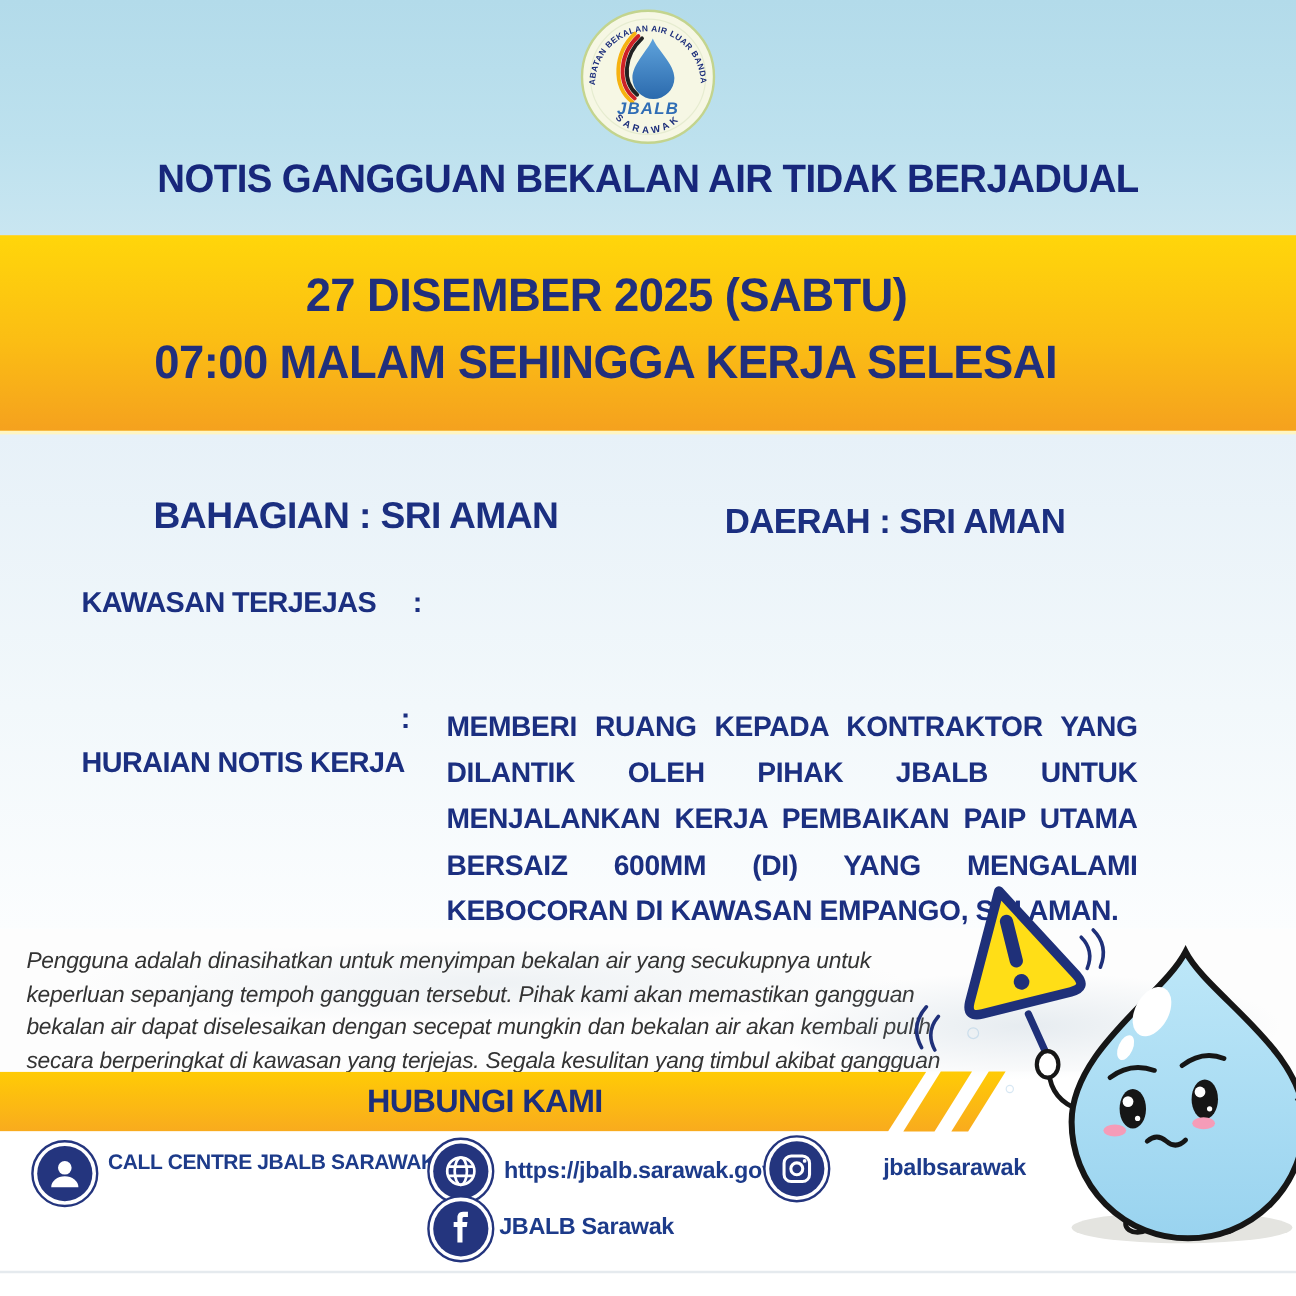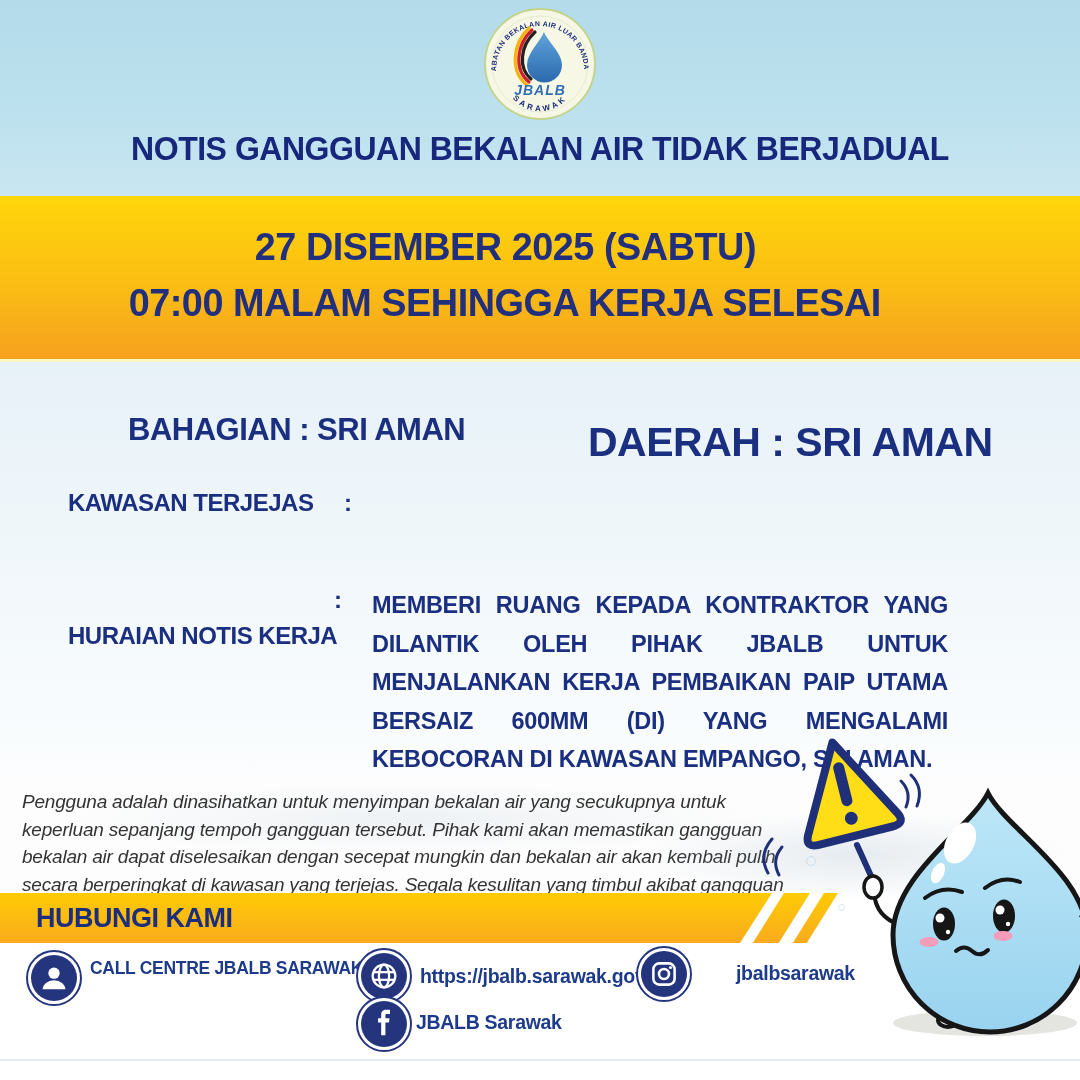--- a/index.html
+++ b/index.html
@@ -20,21 +20,21 @@
     background:linear-gradient(180deg,#ffd60a 0%,#fbbd14 55%,#f5a11e 100%);
     border-bottom:3px solid rgba(255,255,255,.75);
     display:flex;flex-direction:column;justify-content:center;align-items:center;
     padding-right:70px;padding-bottom:6px;}
   .banner-line{font-size:39px;font-weight:800;color:#212f7c;line-height:56px;
     letter-spacing:-.5px;transform:scaleX(.97);}
   
   .content{position:absolute;left:0;top:362px;width:1080px;height:412px;
     background:linear-gradient(180deg,#e7f1f8 0%,#f2f8fb 55%,#fbfdfe 100%);}
   .bahagian{position:absolute;left:80px;top:50px;font-size:31px;font-weight:800;color:#1b2f80;letter-spacing:-.5px;margin-left:48px;}
-  .daerah{position:absolute;left:588px;top:57px;font-size:41px;font-weight:800;color:#1b2f80;letter-spacing:-.5px;}
+  .daerah{position:absolute;left:604px;top:57px;font-size:29px;font-weight:800;color:#1b2f80;letter-spacing:-.5px;}
   .row-label{position:absolute;font-size:24px;font-weight:800;color:#1b2f80;letter-spacing:-.5px;}
   .row-colon{position:absolute;font-size:24px;font-weight:800;color:#1b2f80;}
   .row-value{position:absolute;font-size:23.5px;font-weight:800;color:#1b2f80;letter-spacing:-.3px;}
   .kawasan-label{left:68px;top:127px;}
   .kawasan-colon{left:344px;top:127px;}
   .kawasan-value{left:378px;top:127px;width:548px;line-height:40px;}
   .huraian-label{left:68px;top:224px;margin-top:36px;}
   .huraian-colon{left:334px;top:224px;}
   .huraian-value{left:372px;top:224px;width:576px;line-height:38.5px;text-align:justify;}
   
@@ -44,21 +44,21 @@
   .tex2{position:absolute;left:640px;top:40px;width:430px;height:90px;border-radius:50%;
     background:radial-gradient(ellipse at center,rgba(150,175,195,.22),rgba(255,255,255,0) 70%);}
   .tex3{position:absolute;left:150px;top:170px;width:700px;height:120px;border-radius:50%;
     background:radial-gradient(ellipse at center,rgba(165,185,200,.16),rgba(255,255,255,0) 70%);}
   .disclaimer{position:absolute;left:22px;top:14px;width:762px;
     font-size:19px;font-style:italic;color:#333;line-height:27.5px;letter-spacing:-.2px;}
   
   .hubungi-bar{position:absolute;left:0;top:893px;width:772px;height:50px;z-index:2;
     background:linear-gradient(180deg,#ffcb05 0%,#f9ab1e 100%);
     clip-path:polygon(0 0,100% 0,calc(100% - 32px) 100%,0 100%);
-    display:flex;align-items:center;justify-content:flex-start;padding-left:36px;}
+    display:flex;align-items:center;justify-content:center;padding-left:36px;}
   .hubungi-text{font-size:27px;font-weight:800;color:#1c2e7b;letter-spacing:-.5px;}
   .stripe{position:absolute;top:893px;height:50px;z-index:1;
     background:linear-gradient(180deg,#ffcb05 0%,#f9ab1e 100%);
     transform:skewX(-32deg);transform-origin:top left;}
   .stripe.s1{left:784px;width:26px;}
   .stripe.s2{left:824px;width:14px;}
   
   .contacts{position:absolute;left:0;top:943px;width:1080px;height:137px;background:#ffffff;}
   .contacts .waterline{position:absolute;left:0;top:116px;width:1080px;height:2px;background:rgba(180,195,205,.35);}
   .cicon{position:absolute;width:56px;height:56px;border-radius:50%;

